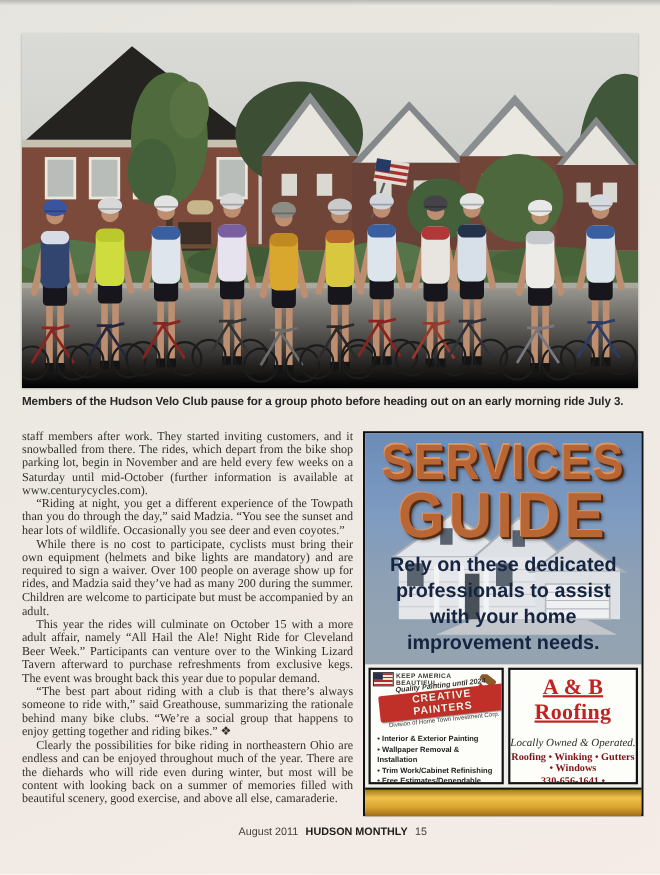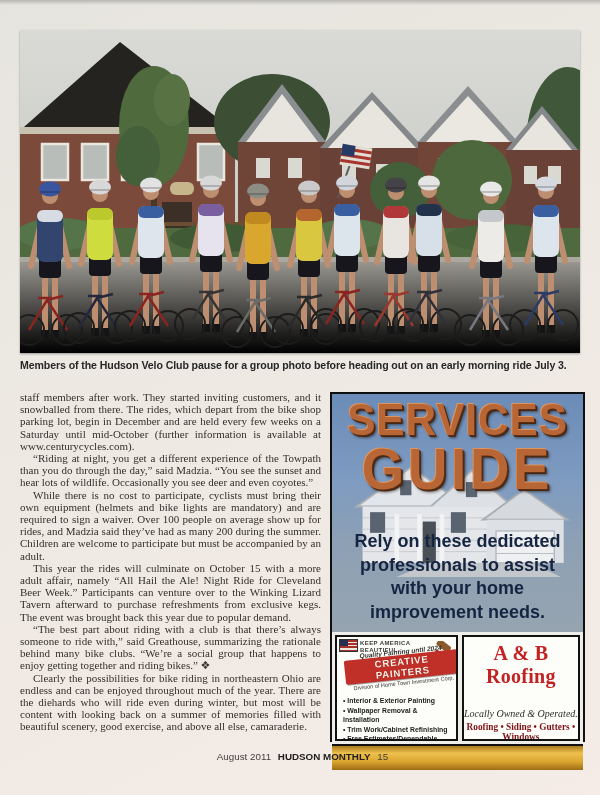--- a/index.html
+++ b/index.html
@@ -16,21 +16,21 @@
        font-size:10.6px;font-weight:bold;color:#272727;letter-spacing:-.1px;}
   
   .article{position:absolute;left:20px;top:391px;width:301px;
        font-family:"Liberation Serif",serif;font-size:11px;line-height:12.2px;
        color:#33302a;text-align:justify;}
   .article p{margin:0;}
   .article p + p{text-indent:13px;}
   
   .services-ad{position:absolute;left:330px;top:392px;width:251px;height:346px;
        border:2px solid #101010;background:#fff;}
-  .ad-hero{position:relative;height:238px;overflow:hidden;
+  .ad-hero{position:relative;height:210px;overflow:hidden;
        background:linear-gradient(180deg,#6b8cb8 0%,#7e9bc1 36%,#8da0b4 62%,#96a4b0 100%);}
   .house-wrap{position:absolute;left:8px;top:58px;width:235px;height:132px;}
   .sg-word{position:absolute;width:100%;text-align:center;font-weight:900;
        color:#b96636;transform:scaleX(.94);transform-origin:center;
        text-shadow:-1px -1px 0 #da9560, 1px 1px 0 #5a3018, 2px 2px 0 #49260f, 3px 3px 3px rgba(10,5,0,.5);
        line-height:.95;letter-spacing:1px;}
   .sg-word1{top:5px;font-size:45px;}
   .sg-word2{top:47px;font-size:58px;letter-spacing:4px;}
   .ad-tagline{position:absolute;left:10px;right:10px;bottom:8px;text-align:center;
        font-size:18px;font-weight:bold;color:#152440;line-height:1.3;}
@@ -51,22 +51,22 @@
   .cp-rot{transform:rotate(-6deg);transform-origin:left center;margin:1px 0 0 8px;width:115px;}
   .cp-quality{font-size:6.6px;font-style:italic;font-weight:bold;color:#33302a;text-align:center;}
   .cp-banner{background:#c13028;color:#fdf3ea;font-weight:bold;font-size:9.6px;
        text-align:center;padding:1px 2px;letter-spacing:.8px;border-radius:2px;
        text-shadow:0 0 1px #6e120c;box-shadow:1px 1px 1px rgba(0,0,0,.4);}
   .cp-division{font-size:5.6px;color:#3a362f;text-align:center;margin-top:1px;}
   .cp-bullets{margin:4px 0 0 6px;font-size:6.9px;font-weight:bold;color:#1c1c1c;line-height:9.6px;}
   
   .ab-watermark{position:absolute;left:0;right:0;top:26px;font-size:40px;font-weight:bold;
        color:rgba(90,90,95,.12);letter-spacing:2px;}
-  .ab-name{font-size:20px;font-weight:bold;color:#c32222;margin-top:5px;letter-spacing:.3px;}
-  .ab-tagline{font-size:10px;font-style:italic;color:#2e2c28;margin-top:20px;}
+  .ab-name{font-size:20px;font-weight:bold;color:#c32222;margin-top:5px;letter-spacing:.3px;text-decoration:underline;}
+  .ab-tagline{font-size:10px;font-style:italic;color:#2e2c28;margin-top:10px;}
   .ab-services{font-size:9.3px;font-weight:bold;color:#7e1216;margin-top:3px;}
   .ab-contact{font-size:9.3px;font-weight:bold;color:#7e1216;margin-top:2px;}
   
   .footer{position:absolute;left:20px;top:751px;width:565px;text-align:center;
        font-size:9.8px;color:#44413c;}
   .footer .mag{font-weight:bold;color:#22201d;margin:0 4px;}
 </style>
 </head>
 <body>
 
@@ -320,21 +320,21 @@
         <circle cx="505" cy="295" r="15" fill="none" stroke="#1c1c1c" stroke-width="2"></circle>
         <circle cx="543" cy="295" r="15" fill="none" stroke="#1c1c1c" stroke-width="2"></circle>
         <path d="M 505 295 L 523 265 L 543 295 M 523 265 L 539 261 M 514 263 L 528 263" fill="none" stroke="#2c3c66" stroke-width="2.5"></path>
       </g>
   </svg>
 </div>
 
 <div class="caption">Members of the Hudson Velo Club pause for a group photo before heading out on an early morning ride July 3.</div>
 
 <div class="article">
-    <p>staff members after work. They started inviting customers, and it snowballed from there. The rides, which depart from the bike shop parking lot, begin in December and are held every few weeks on a Saturday until mid-October (further information is available at www.centurycycles.com).</p>
+    <p>staff members after work. They started inviting customers, and it snowballed from there. The rides, which depart from the bike shop parking lot, begin in November and are held every few weeks on a Saturday until mid-October (further information is available at www.centurycycles.com).</p>
     <p>“Riding at night, you get a different experience of the Towpath than you do through the day,” said Madzia. “You see the sunset and hear lots of wildlife. Occasionally you see deer and even coyotes.”</p>
     <p>While there is no cost to participate, cyclists must bring their own equipment (helmets and bike lights are mandatory) and are required to sign a waiver. Over 100 people on average show up for rides, and Madzia said they’ve had as many 200 during the summer. Children are welcome to participate but must be accompanied by an adult.</p>
     <p>This year the rides will culminate on October 15 with a more adult affair, namely “All Hail the Ale! Night Ride for Cleveland Beer Week.” Participants can venture over to the Winking Lizard Tavern afterward to purchase refreshments from exclusive kegs. The event was brought back this year due to popular demand.</p>
     <p>“The best part about riding with a club is that there’s always someone to ride with,” said Greathouse, summarizing the rationale behind many bike clubs. “We’re a social group that happens to enjoy getting together and riding bikes.” ❖</p>
     <p>Clearly the possibilities for bike riding in northeastern Ohio are endless and can be enjoyed throughout much of the year. There are the diehards who will ride even during winter, but most will be content with looking back on a summer of memories filled with beautiful scenery, good exercise, and above all else, camaraderie.</p>
   </div>
 
 <div class="services-ad">
   <div class="ad-hero">
     <div class="house-wrap">
@@ -398,21 +398,21 @@
           <div>• Wallpaper Removal &amp; Installation</div>
           <div>• Trim Work/Cabinet Refinishing</div>
           <div>• Free Estimates/Dependable Service</div>
         </div>
 
     </div>
 
     <div class="sub-ad roofing">
       <div class="ab-name">A &amp; B Roofing</div>
       <div class="ab-tagline">Locally Owned &amp; Operated.</div>
-      <div class="ab-services">Roofing • Siding • Gutters • Windows</div>
+      <div class="ab-services">Roofing • Winking • Gutters • Windows</div>
       <div class="ab-contact">330-656-1641 • www.aandbroofing.net</div>
 
     </div>
   </div>
   <div class="gold-bar"></div>
 </div>
 
 <div class="footer">
   <span>August 2011</span>
   <span class="mag">HUDSON MONTHLY</span>

